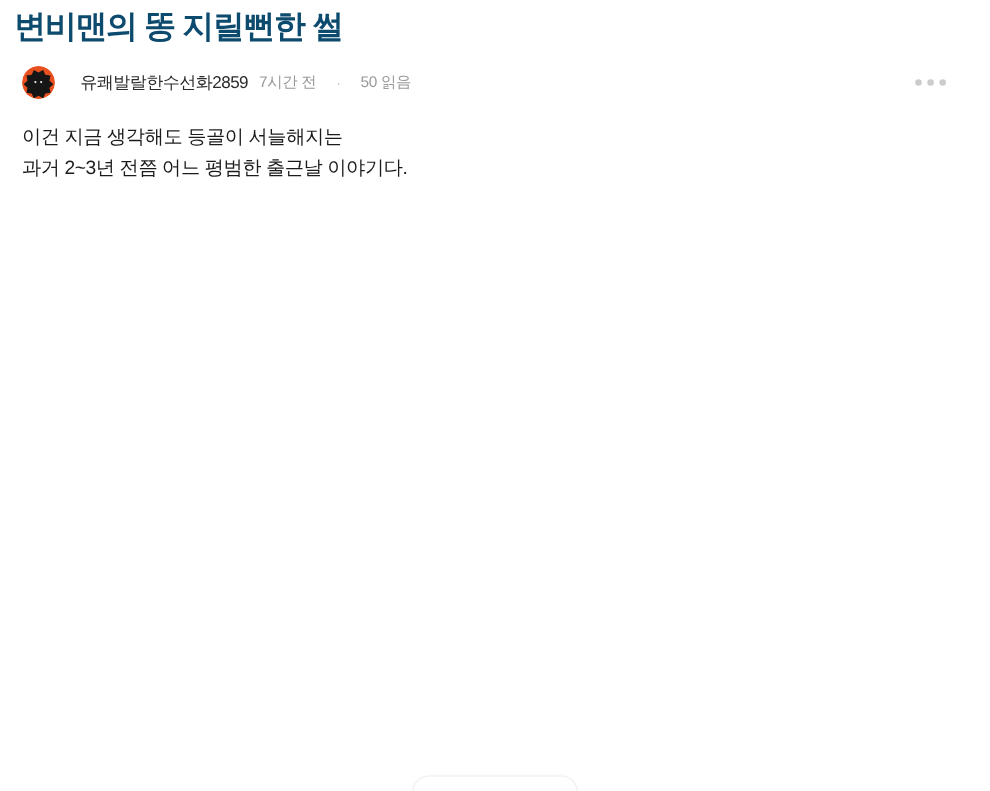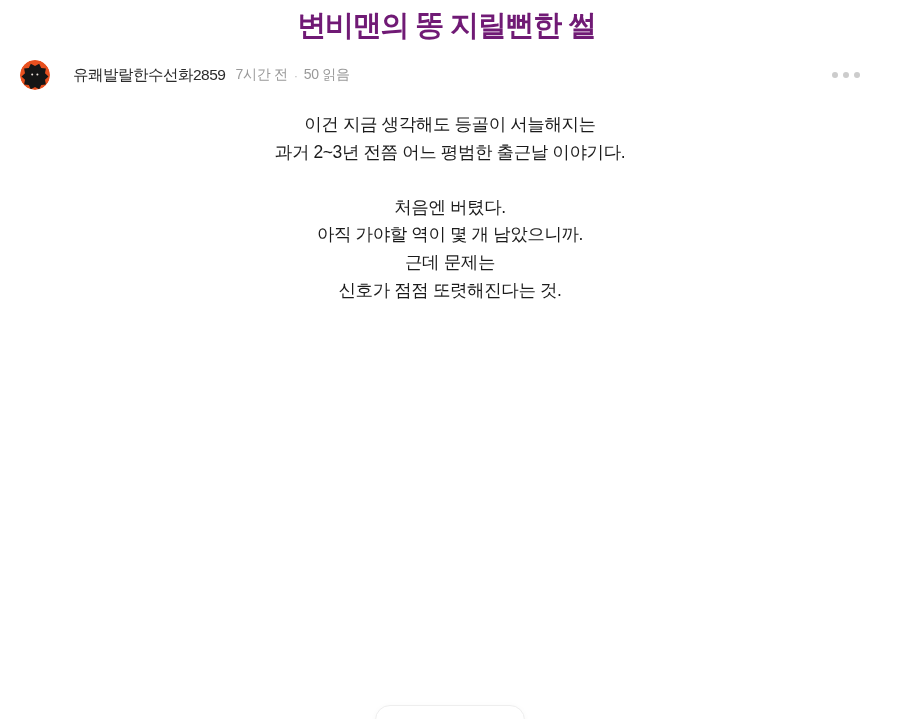--- a/index.html
+++ b/index.html
@@ -8,25 +8,24 @@
     background: #ffffff;
     font-family: "Liberation Sans", "DejaVu Sans", sans-serif;
     overflow: hidden;
     position: relative;
   }
   .article { padding: 7px 20px 0 20px; }
 
   .post-title {
     font-size: 29px;
     font-weight: 700;
-    color: #701a75;
+    color: #0c4a6e;
     letter-spacing: -1.2px;
     line-height: 36px;
     margin-left: -7px;
-    text-align: center;
   }
 
   .author-row {
     display: flex;
     align-items: center;
     margin-top: 17px;
     height: 30px;
   }
   .avatar {
     width: 30px; height: 30px;
@@ -44,21 +43,21 @@
     letter-spacing: -0.5px;
     cursor: pointer;
   }
   .post-meta {
     margin-left: 10px;
     font-size: 14px;
     color: #999999;
     letter-spacing: -0.3px;
     display: flex;
     align-items: center;
-    gap: 6px;
+    gap: 18px;
   }
   .meta-sep { color: #c0c0c0; font-size: 13px; }
 
   .more-options {
     margin-left: auto;
     margin-right: 18px;
     display: flex;
     gap: 5px;
     align-items: center;
     padding: 6px 2px;
@@ -70,21 +69,20 @@
     border-radius: 50%;
     background: #cccccc;
   }
 
   .post-body {
     margin-top: 21px;
     font-size: 17.5px;
     line-height: 27.6px;
     color: #1b1b1b;
     letter-spacing: -0.4px;
-    text-align: center;
   }
   .paragraph {
     white-space: pre-line;
     margin-bottom: 27.6px;
   }
   .paragraph:last-child { margin-bottom: 0; }
 
   .floating-toolbar {
     position: absolute;
     left: 50%;
@@ -127,21 +125,17 @@
     <button class="more-options">
       <span class="dot"></span>
       <span class="dot"></span>
       <span class="dot"></span>
     </button>
   </div>
 
   <div class="post-body">
       <div class="paragraph">이건 지금 생각해도 등골이 서늘해지는
 과거 2~3년 전쯤 어느 평범한 출근날 이야기다.</div>
-      <div class="paragraph">처음엔 버텼다.
-아직 가야할 역이 몇 개 남았으니까.
-근데 문제는
-신호가 점점 또렷해진다는 것.</div>
     </div>
 
 </div>
 
 <div class="floating-toolbar"></div>
 
 </body></html>

